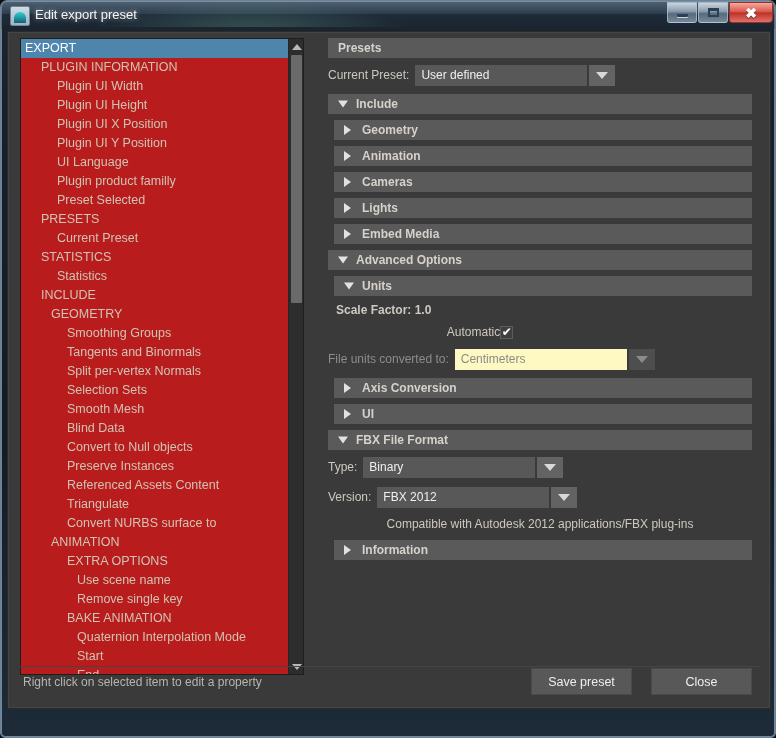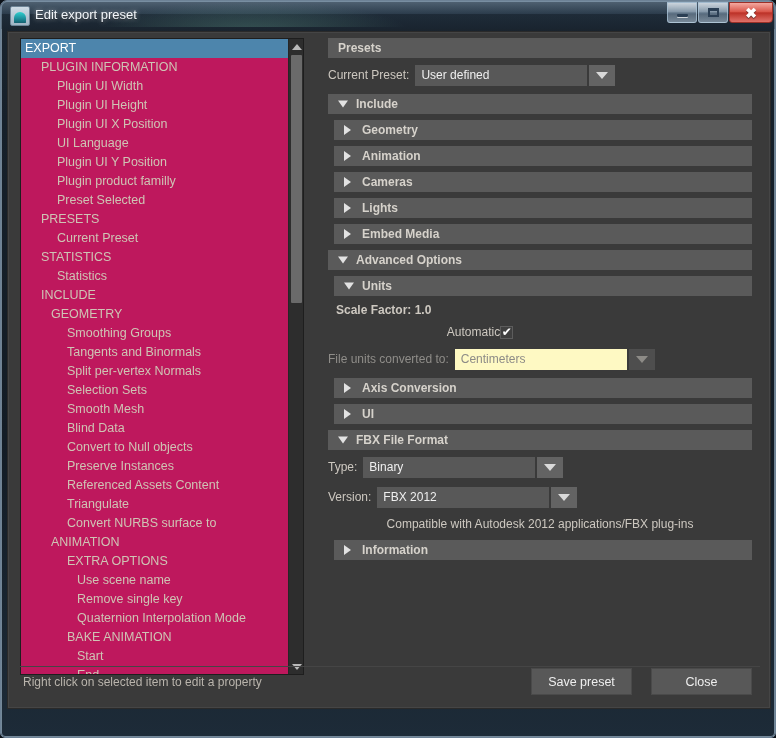--- a/index.html
+++ b/index.html
@@ -70,21 +70,21 @@
   #client{
     position:absolute;left:6px;top:30px;width:764px;height:678px;
     background:#3a3a3a;
     border:1px solid #2a2a2a;
     box-sizing:border-box;
     box-shadow:inset 0 0 0 1px #454545;
   }
   
   #tree-panel{
     position:absolute;left:12px;top:6px;width:284px;height:637px;
-    background:#be185d;border:1px solid #1e1e1e;box-sizing:border-box;
+    background:#b91c1c;border:1px solid #1e1e1e;box-sizing:border-box;
     overflow:hidden;
   }
   #tree-list{position:absolute;left:0;top:0;width:268px;height:100%;}
   .tnode{
     height:19px;line-height:19px;
     font-size:12.5px;color:#cfc4b4;
     white-space:nowrap;overflow:hidden;
     padding-left:4px;box-sizing:border-box;
   }
   .tnode.sel{background:#4d85ac;color:#ffffff;}
@@ -227,22 +227,22 @@
 
   <div id="client">
 
     <div id="tree-panel">
       <div id="tree-list">
           <div class="tnode d0 sel">EXPORT</div>
           <div class="tnode d1">PLUGIN INFORMATION</div>
           <div class="tnode d2">Plugin UI Width</div>
           <div class="tnode d2">Plugin UI Height</div>
           <div class="tnode d2">Plugin UI X Position</div>
+          <div class="tnode d2">Plugin UI Y Position</div>
           <div class="tnode d2">UI Language</div>
-          <div class="tnode d2">Plugin UI Y Position</div>
           <div class="tnode d2">Plugin product familly</div>
           <div class="tnode d2">Preset Selected</div>
           <div class="tnode d1">PRESETS</div>
           <div class="tnode d2">Current Preset</div>
           <div class="tnode d1">STATISTICS</div>
           <div class="tnode d2">Statistics</div>
           <div class="tnode d1">INCLUDE</div>
           <div class="tnode d3">GEOMETRY</div>
           <div class="tnode d4">Smoothing Groups</div>
           <div class="tnode d4">Tangents and Binormals</div>
@@ -252,22 +252,22 @@
           <div class="tnode d4">Blind Data</div>
           <div class="tnode d4">Convert to Null objects</div>
           <div class="tnode d4">Preserve Instances</div>
           <div class="tnode d4">Referenced Assets Content</div>
           <div class="tnode d4">Triangulate</div>
           <div class="tnode d4">Convert NURBS surface to</div>
           <div class="tnode d3">ANIMATION</div>
           <div class="tnode d4">EXTRA OPTIONS</div>
           <div class="tnode d5">Use scene name</div>
           <div class="tnode d5">Remove single key</div>
+          <div class="tnode d4">BAKE ANIMATION</div>
           <div class="tnode d5">Quaternion Interpolation Mode</div>
-          <div class="tnode d4">BAKE ANIMATION</div>
           <div class="tnode d5">Start</div>
           <div class="tnode d5">End</div>
         </div>
       <div id="tree-scroll">
         <div class="arrow up">
             <div class="tri-up"></div>
           </div>
         <div id="tree-thumb"></div>
         <div class="arrow down">
             <div class="tri-dn"></div>

